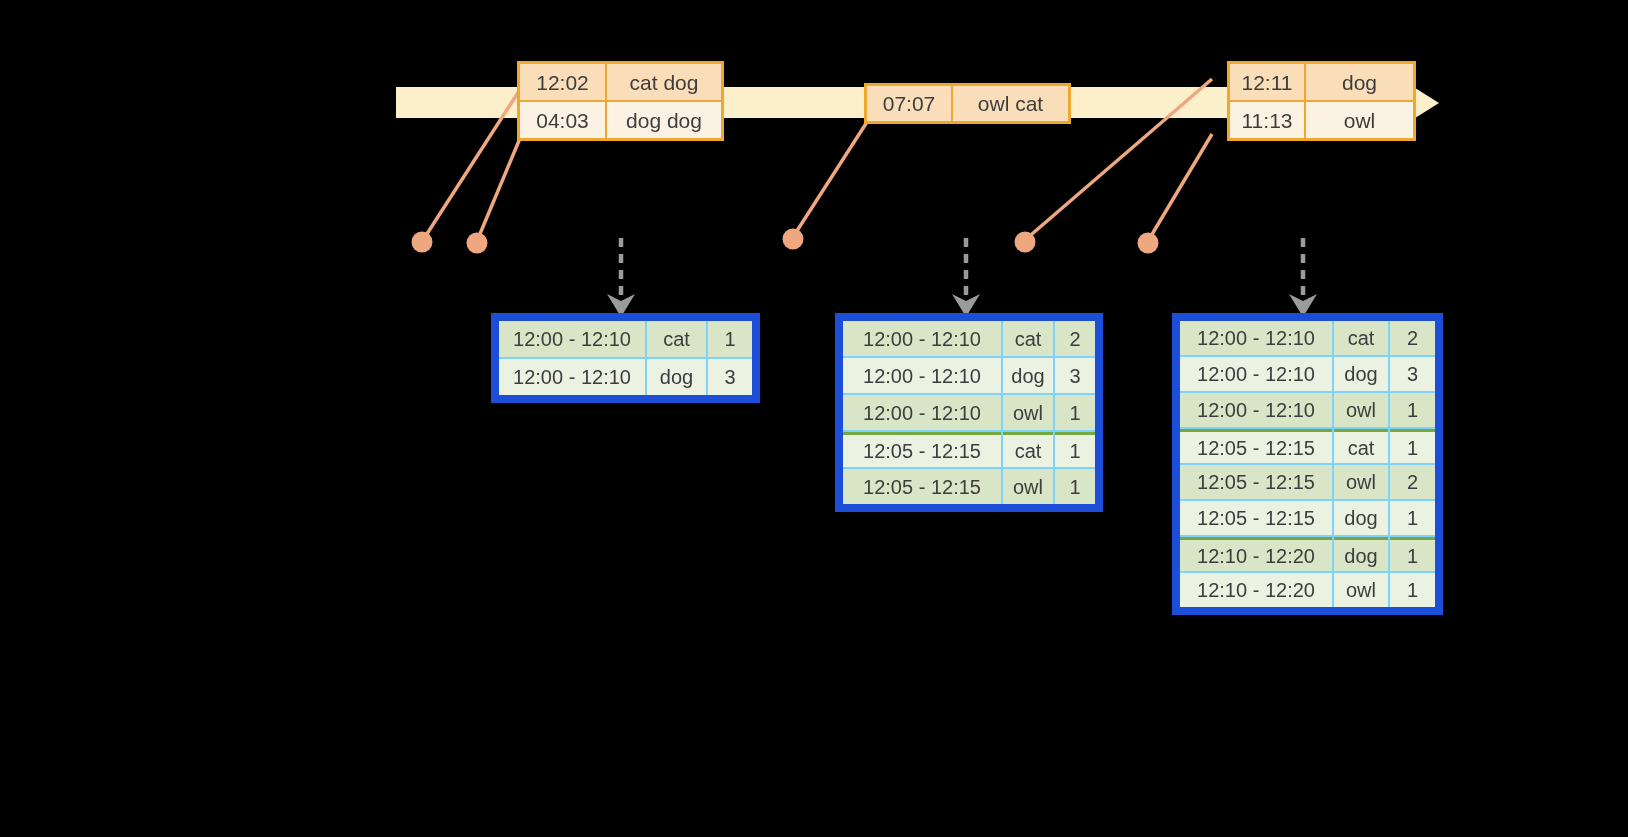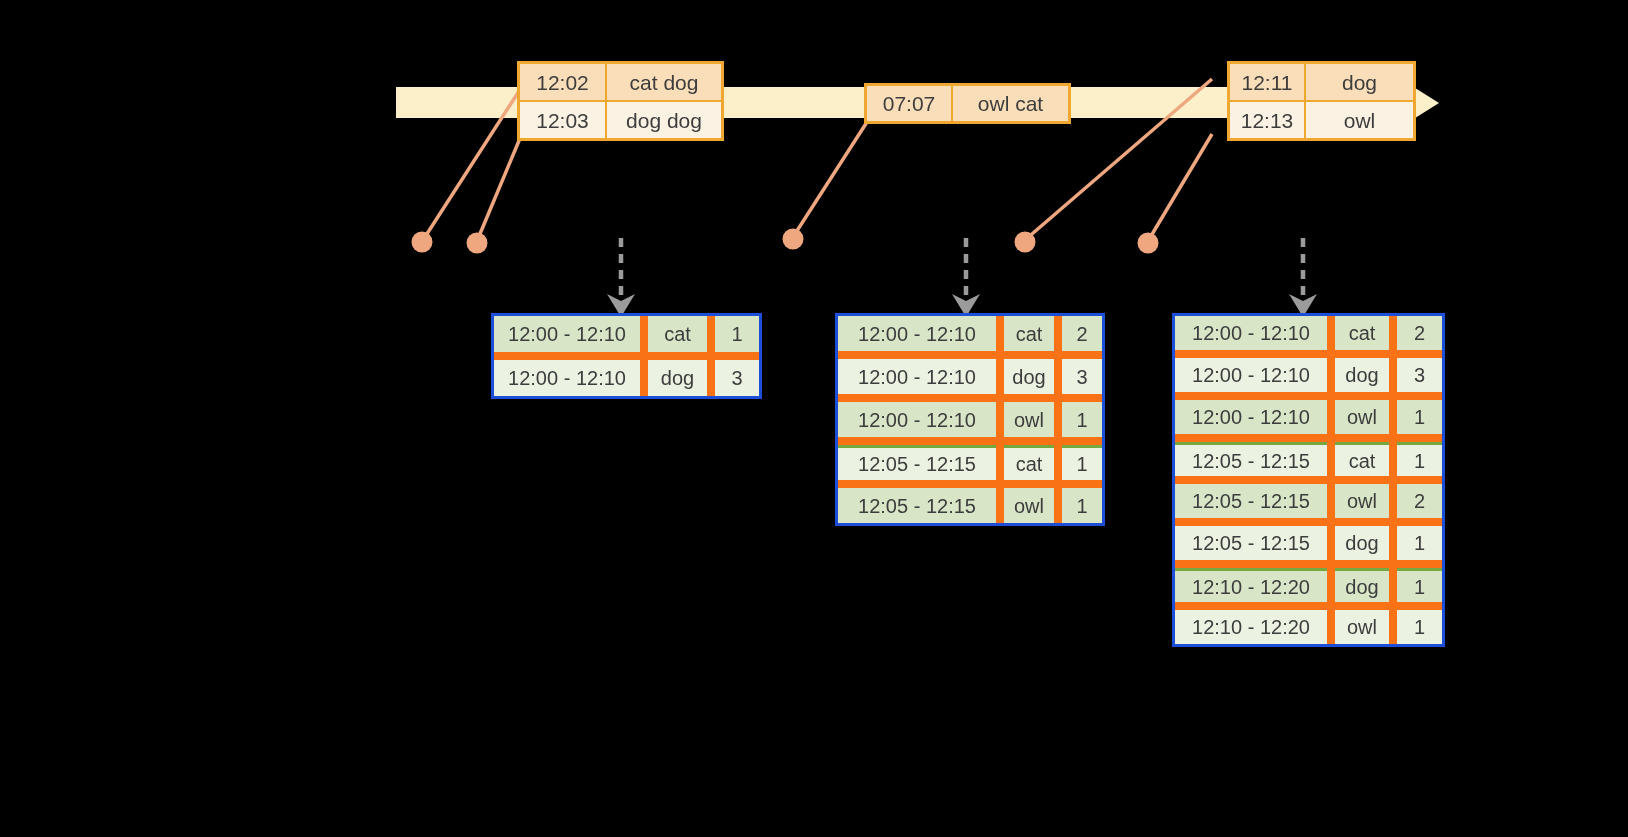--- a/index.html
+++ b/index.html
@@ -15,21 +15,21 @@
   .overlay{position:absolute;left:0;top:0;width:1628px;height:837px;pointer-events:none;}
   
   .otable{position:absolute;display:grid;gap:2px;background:#F0A72F;border:3px solid #F0A72F;z-index:3;}
   .et1{left:517px;top:61px;grid-template-columns:85px 114px;grid-auto-rows:36px;}
   .et2{left:864px;top:83px;grid-template-columns:84px 115px;grid-auto-rows:35px;}
   .et3{left:1227px;top:61px;grid-template-columns:74px 107px;grid-auto-rows:36px;}
   .cell{display:flex;align-items:center;justify-content:center;font-size:21px;line-height:1;}
   .peach-d{background:#FADEB9;}
   .peach-l{background:#FCF2E3;}
   
-  .gtable{position:absolute;display:grid;gap:8px;background:#f97316;border:3px solid #1d4ed8;z-index:3;}
+  .gtable{position:absolute;display:grid;gap:2px;background:#7dd3fc;border:8px solid #1d4ed8;z-index:3;}
   .g1{left:491px;top:313px;grid-template-columns:146px 59px 44px;grid-auto-rows:36px;}
   .g2{left:835px;top:313px;grid-template-columns:158px 50px 40px;grid-auto-rows:35px;}
   .g3{left:1172px;top:313px;grid-template-columns:152px 54px 45px;grid-auto-rows:34px;}
   .gtable .cell{font-size:20px;}
   .gd{background:#D8E5C6;}
   .gl{background:#ECF2E2;}
   .sep{border-top:3px solid #75A83E;}
 </style>
 </head>
 <body>
@@ -66,33 +66,33 @@
       <g>
         <line x1="1303" y1="238" x2="1303" y2="296" stroke="#9B9B9B" stroke-width="4.5" stroke-dasharray="9 7"></line>
         <polygon points="1289,294 1303,301 1317,294 1303,317" fill="#9B9B9B"></polygon>
       </g>
     </g>
   </svg>
 
   <div class="otable et1">
     <div class="cell peach-d">12:02</div>
     <div class="cell peach-d">cat dog</div>
-    <div class="cell peach-l">12:03</div>
+    <div class="cell peach-l">04:03</div>
     <div class="cell peach-l">dog dog</div>
   </div>
 
   <div class="otable et2">
     <div class="cell peach-d">07:07</div>
     <div class="cell peach-d">owl cat</div>
   </div>
 
   <div class="otable et3">
     <div class="cell peach-d">12:11</div>
     <div class="cell peach-d">dog</div>
-    <div class="cell peach-l">12:13</div>
+    <div class="cell peach-l">11:13</div>
     <div class="cell peach-l">owl</div>
   </div>
 
   <div class="gtable g1">
     <div class="cell gd">12:00 - 12:10</div>
     <div class="cell gd">cat</div>
     <div class="cell gd">1</div>
     <div class="cell gl">12:00 - 12:10</div>
     <div class="cell gl">dog</div>
     <div class="cell gl">3</div>

